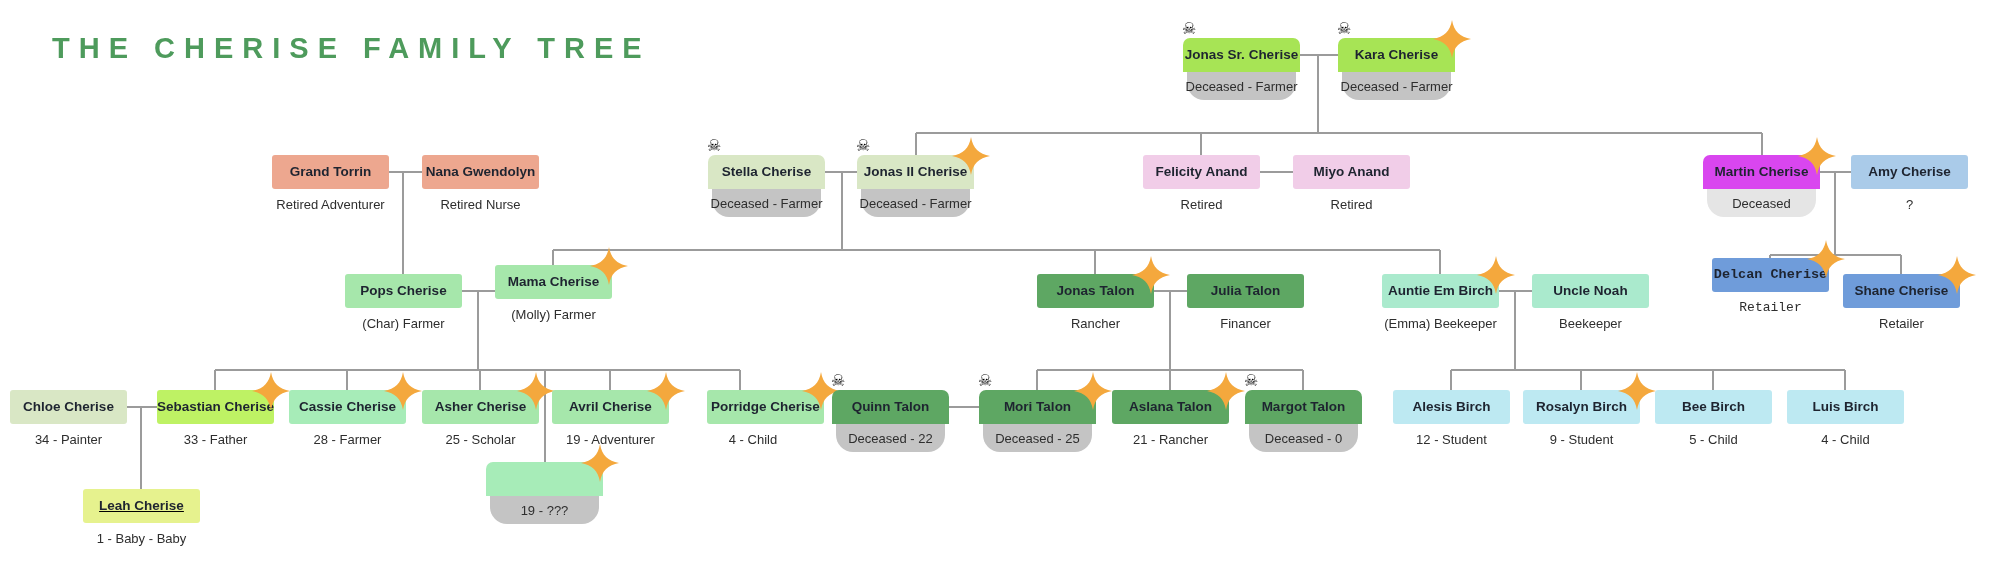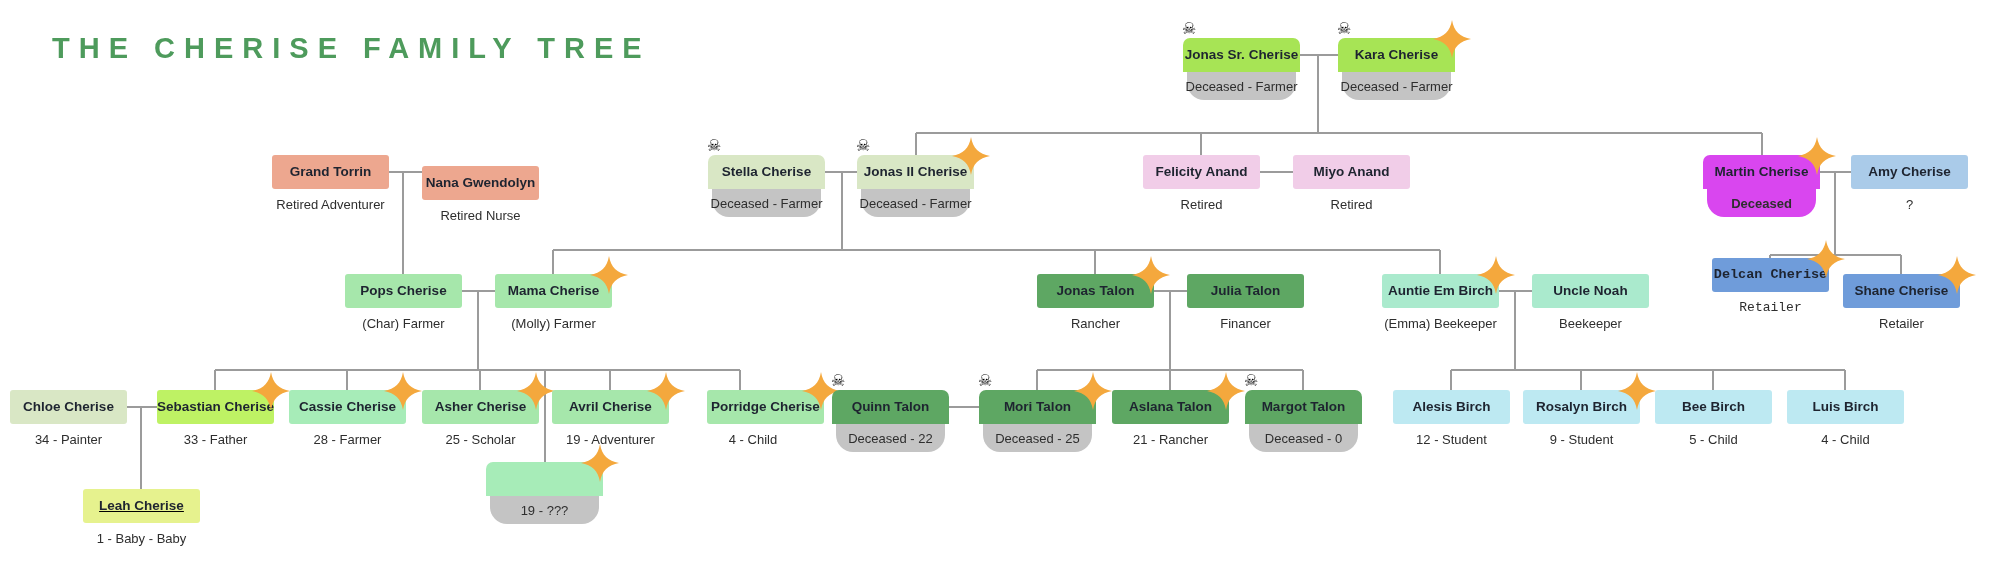--- a/index.html
+++ b/index.html
@@ -114,21 +114,21 @@
         <div class="status-bar" style="background: rgb(196, 196, 196);">
           <span class="status-text">Deceased - Farmer</span>
         </div>
       </div>
       <div class="person" style="left: 272px; top: 155px;">
         <div class="plate" style="background: rgb(237, 167, 143);">
           <span class="person-name">Grand Torrin</span>
         </div>
         <div class="subtitle">Retired Adventurer</div>
       </div>
-      <div class="person" style="left: 422px; top: 166px;">
+      <div class="person" style="left: 422px; top: 155px;">
         <div class="plate" style="background: rgb(237, 167, 143);">
           <span class="person-name">Nana Gwendolyn</span>
         </div>
         <div class="subtitle">Retired Nurse</div>
       </div>
       <div class="person" style="left: 708px; top: 155px;">
         <div class="plate has-status" style="background: rgb(217, 231, 197);">
           <span class="skull-icon" style="color: rgb(0, 0, 0);">☠</span>
           <span class="person-name">Stella Cherise</span>
         </div>
@@ -160,37 +160,37 @@
         </div>
         <div class="subtitle">Retired</div>
       </div>
       <div class="person" style="left: 1703px; top: 155px;">
         <div class="plate has-status" style="background: #d946ef;">
           <span class="sparkle-icon"><svg viewBox="0 0 24 24" width="38" height="38">
               <path d="M12 0 C13.2 7 17 10.8 24 12 C17 13.2 13.2 17 12 24 C10.8 17 7 13.2 0 12 C7 10.8 10.8 7 12 0 Z" fill="#f4a83d"></path>
             </svg></span>
           <span class="person-name">Martin Cherise</span>
         </div>
-        <div class="status-bar" style="background: #d946ef; font-weight: bold;">
+        <div class="status-bar" style="background: #e5e5e5;">
           <span class="status-text">Deceased</span>
         </div>
       </div>
       <div class="person" style="left: 1851px; top: 155px;">
         <div class="plate" style="background: rgb(170, 203, 233);">
           <span class="person-name">Amy Cherise</span>
         </div>
         <div class="subtitle">?</div>
       </div>
       <div class="person" style="left: 345px; top: 274px;">
         <div class="plate" style="background: rgb(166, 231, 171);">
           <span class="person-name">Pops Cherise</span>
         </div>
         <div class="subtitle">(Char) Farmer</div>
       </div>
-      <div class="person" style="left: 495px; top: 274px;">
+      <div class="person" style="left: 495px; top: 265px;">
         <div class="plate" style="background: rgb(166, 231, 171);">
           <span class="sparkle-icon"><svg viewBox="0 0 24 24" width="38" height="38">
               <path d="M12 0 C13.2 7 17 10.8 24 12 C17 13.2 13.2 17 12 24 C10.8 17 7 13.2 0 12 C7 10.8 10.8 7 12 0 Z" fill="#f4a83d"></path>
             </svg></span>
           <span class="person-name">Mama Cherise</span>
         </div>
         <div class="subtitle">(Molly) Farmer</div>
       </div>
       <div class="person" style="left: 1037px; top: 274px;">
         <div class="plate" style="background: rgb(94, 167, 99);">

